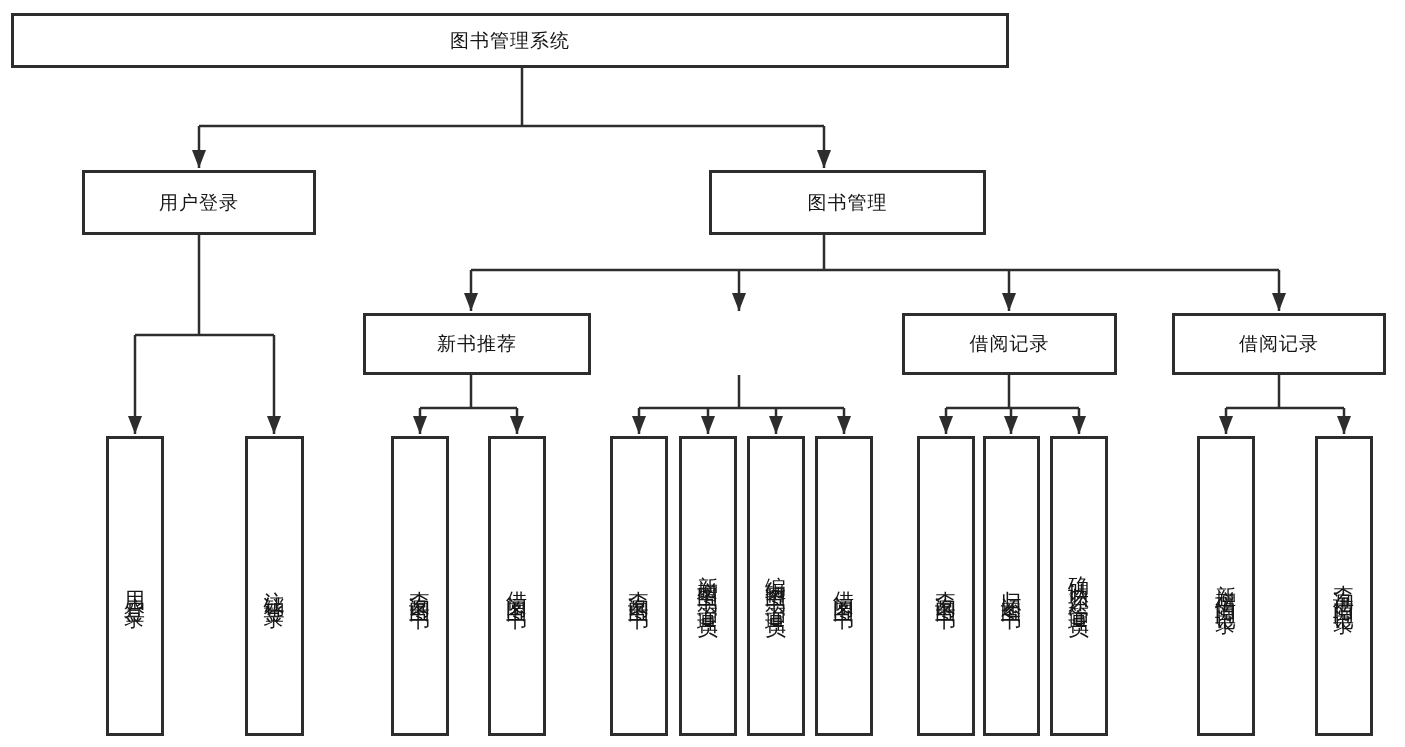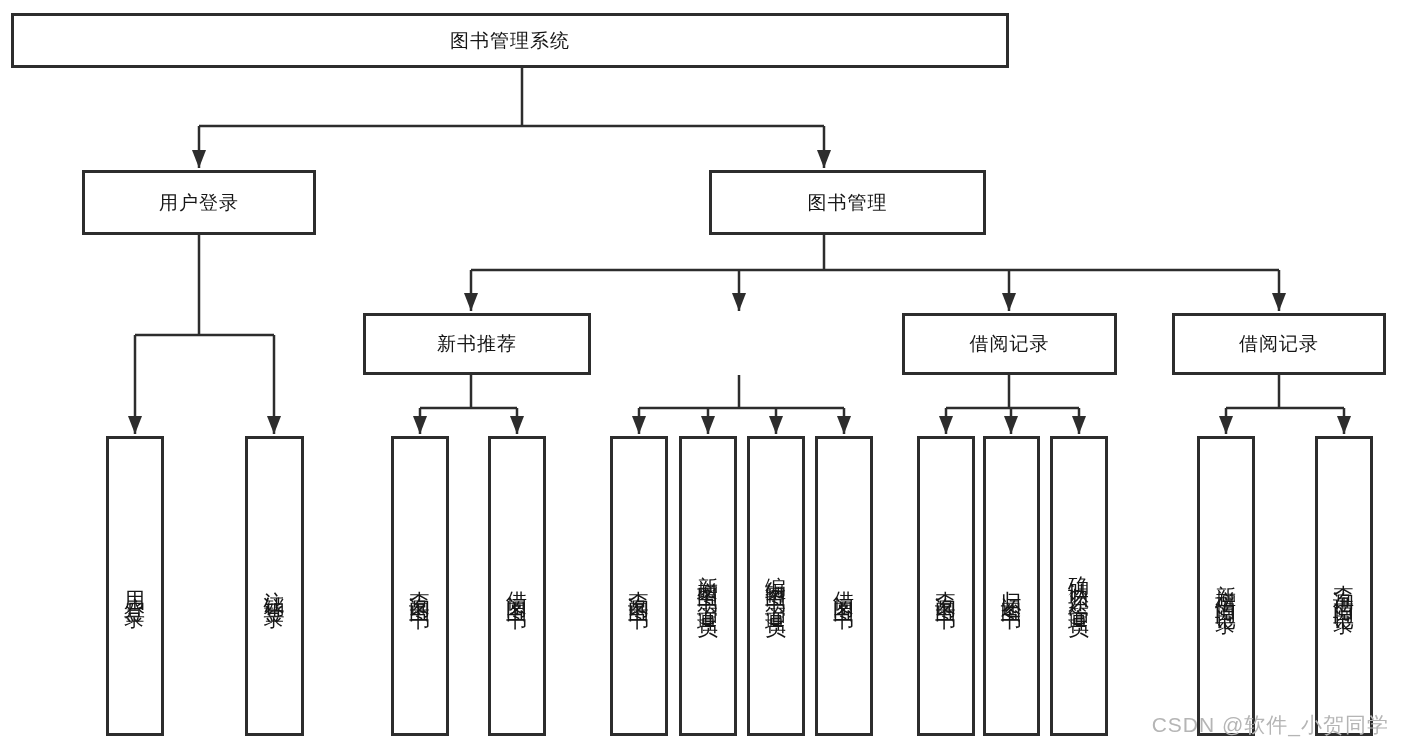--- a/index.html
+++ b/index.html
@@ -146,14 +146,13 @@
     <span class="v-label">确认归还（管理员）</span>
   </div>
 
   <div class="node leaf l-bra">
     <span class="v-label">新增借阅记录</span>
   </div>
   <div class="node leaf l-brq">
     <span class="v-label">查询借阅记录</span>
   </div>
 
-  <div class="watermark">CSDN @软件_小贺同学</div>
 </div>
 
 </body></html>

